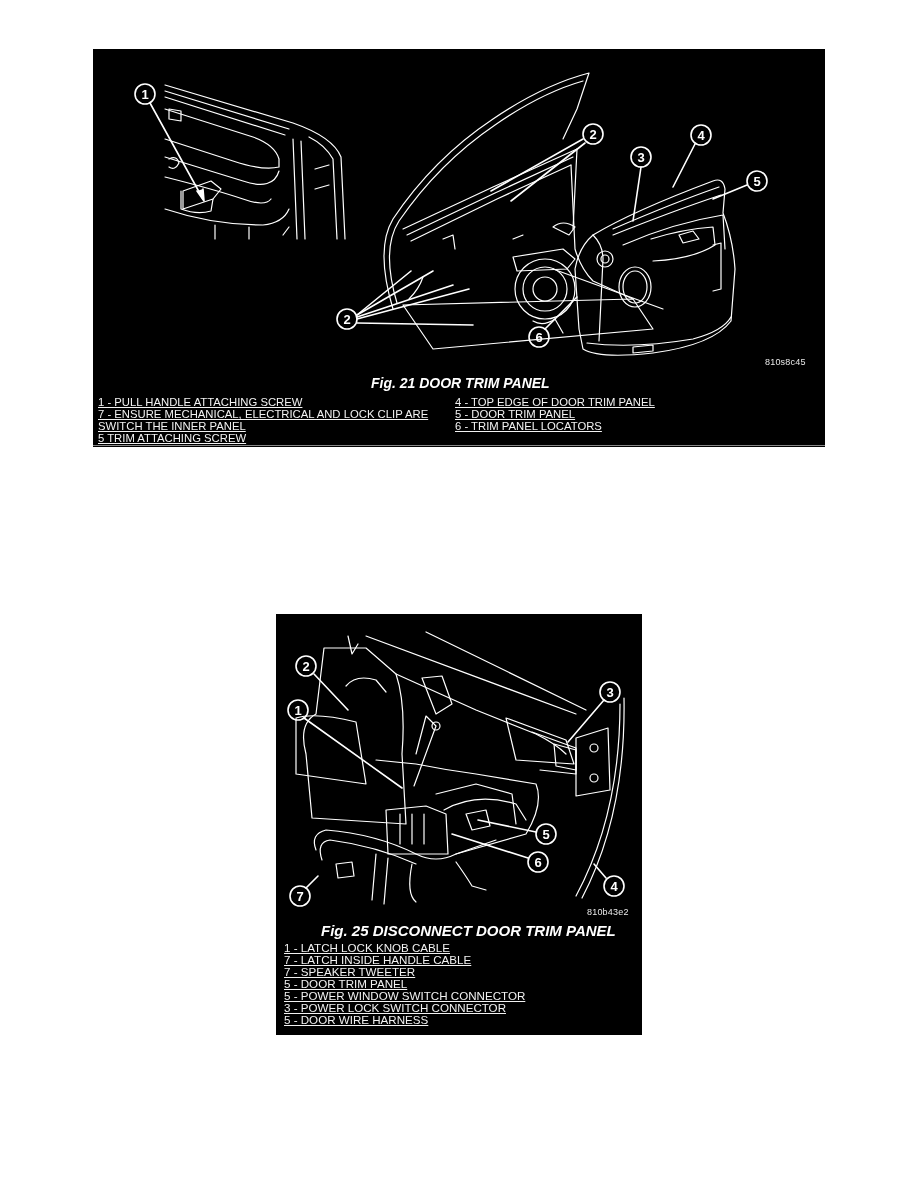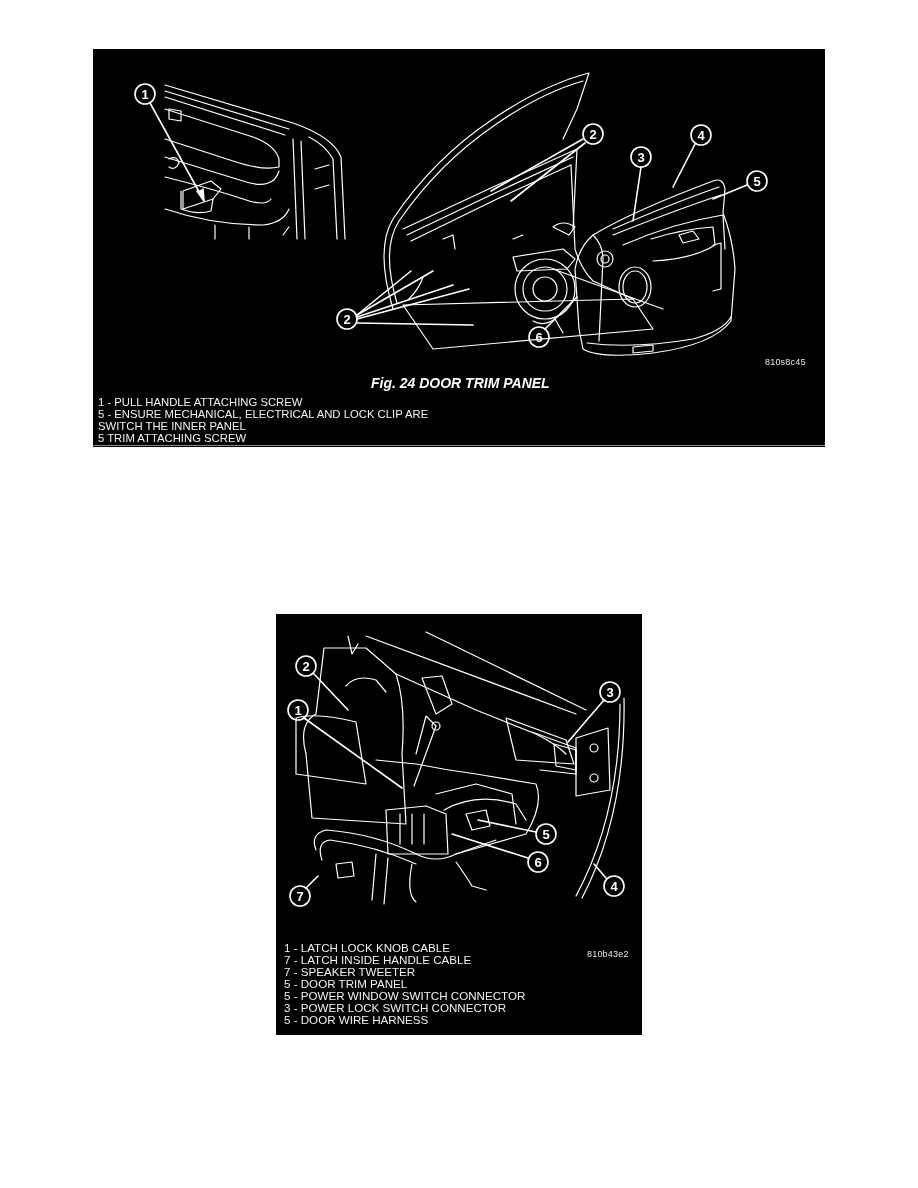--- a/index.html
+++ b/index.html
@@ -4,21 +4,21 @@
 <style>
   html, body { margin:0; padding:0; background:#ffffff; }
   body { width:918px; height:1188px; position:relative; overflow:hidden;
          font-family: "Liberation Sans", sans-serif; }
   .figure { position:absolute; background:#000; color:#fff; overflow:hidden; }
   #fig24 { left:93px; top:49px; width:732px; height:398px; }
   #fig25 { left:276px; top:614px; width:366px; height:421px; }
   .art { position:absolute; left:0; top:0; }
   .code { position:absolute; font-size:9px; color:#e8e8e8; letter-spacing:0.2px; }
   .caption { position:absolute; font-weight:bold; font-style:italic; color:#fff; white-space:nowrap; }
-  .legend { position:absolute; font-size:11.3px; line-height:12px; color:#f2f2f2; white-space:nowrap; }
+  .legend { position:absolute; font-size:11.3px; line-height:12px; color:#f2f2f2; white-space:nowrap;text-decoration:underline; }
   .legend div { height:12px; }
   .callout-num { font-family:"Liberation Sans", sans-serif; font-weight:bold; }
   .bottom-rule { position:absolute; left:0; right:0; height:1px; background:#888; }
 </style>
 </head>
 <body>
 
 <div class="figure" id="fig24">
   <svg class="art" width="732" height="320" viewBox="0 0 732 320" fill="none" stroke="#fff" stroke-width="1.2" stroke-linejoin="round" stroke-linecap="round">
 
@@ -119,27 +119,32 @@
       <text class="callout-num" x="664" y="137" text-anchor="middle" font-size="13" fill="#fff" stroke="none">5</text>
     </g>
     <g stroke-width="1.6">
       <circle cx="446" cy="288" r="10"></circle>
       <line x1="452" y1="280" x2="484" y2="248"></line>
       <text class="callout-num" x="446" y="293" text-anchor="middle" font-size="13" fill="#fff" stroke="none">6</text>
     </g>
   </svg>
 
   <div class="code" style="left:672px; top:308px;text-align:right;">810s8c45</div>
-  <div class="caption" style="left:278px; top:326px; font-size:14px;">Fig. 24 DOOR TRIM PANEL</div>
+  <div class="caption" style="left:278px; top:326px; font-size:14px;">Fig. 21 DOOR TRIM PANEL</div>
 
   <div class="legend" style="left:5px; top:347px;">
     <div>1 - PULL HANDLE ATTACHING SCREW</div>
-    <div>5 - ENSURE MECHANICAL, ELECTRICAL AND LOCK CLIP ARE</div>
+    <div>7 - ENSURE MECHANICAL, ELECTRICAL AND LOCK CLIP ARE</div>
     <div>SWITCH THE INNER PANEL</div>
     <div>5  TRIM ATTACHING SCREW</div>
+  </div>
+  <div class="legend" style="left:362px; top:347px;">
+    <div>4 - TOP EDGE OF DOOR TRIM PANEL</div>
+    <div>5 - DOOR TRIM PANEL</div>
+    <div>6 - TRIM PANEL LOCATORS</div>
   </div>
   <div class="bottom-rule" style="top:396px;"></div>
 </div>
 
 <div class="figure" id="fig25">
   <svg class="art" width="366" height="300" viewBox="0 0 366 300" fill="none" stroke="#fff" stroke-width="1.2" stroke-linejoin="round" stroke-linecap="round">
     <g>
       <path d="M150 18 L310 96"></path>
       <path d="M90 22 L300 100"></path>
       <path d="M48 34 L90 34 L120 60 Q130 90 126 140 L130 210 L36 204 L30 140 Q22 110 40 100 Z"></path>
@@ -201,21 +206,22 @@
       <line x1="252" y1="244" x2="176" y2="220"></line>
       <text class="callout-num" x="262" y="253" text-anchor="middle" font-size="13" fill="#fff" stroke="none">6</text>
     </g>
     <g stroke-width="1.6">
       <circle cx="24" cy="282" r="10"></circle>
       <line x1="30" y1="274" x2="42" y2="262"></line>
       <text class="callout-num" x="24" y="287" text-anchor="middle" font-size="13" fill="#fff" stroke="none">7</text>
     </g>
   </svg>
 
-  <div class="code" style="left:311px; top:293px;margin-top:42px;">810b43e2</div>
+  <div class="code" style="left:311px; top:293px;">810b43e2</div>
+  <div class="caption" style="left:45px; top:308px; font-size:15px;">Fig. 25 DISCONNECT DOOR TRIM PANEL</div>
 
   <div class="legend" style="left:8px; top:328px; font-size:11.6px;">
     <div>1 - LATCH LOCK KNOB CABLE</div>
     <div>7 - LATCH INSIDE HANDLE CABLE</div>
     <div>7 - SPEAKER TWEETER</div>
     <div>5 - DOOR TRIM PANEL</div>
     <div>5 - POWER WINDOW SWITCH CONNECTOR</div>
     <div>3 - POWER LOCK SWITCH CONNECTOR</div>
     <div>5 - DOOR WIRE HARNESS</div>
   </div>

